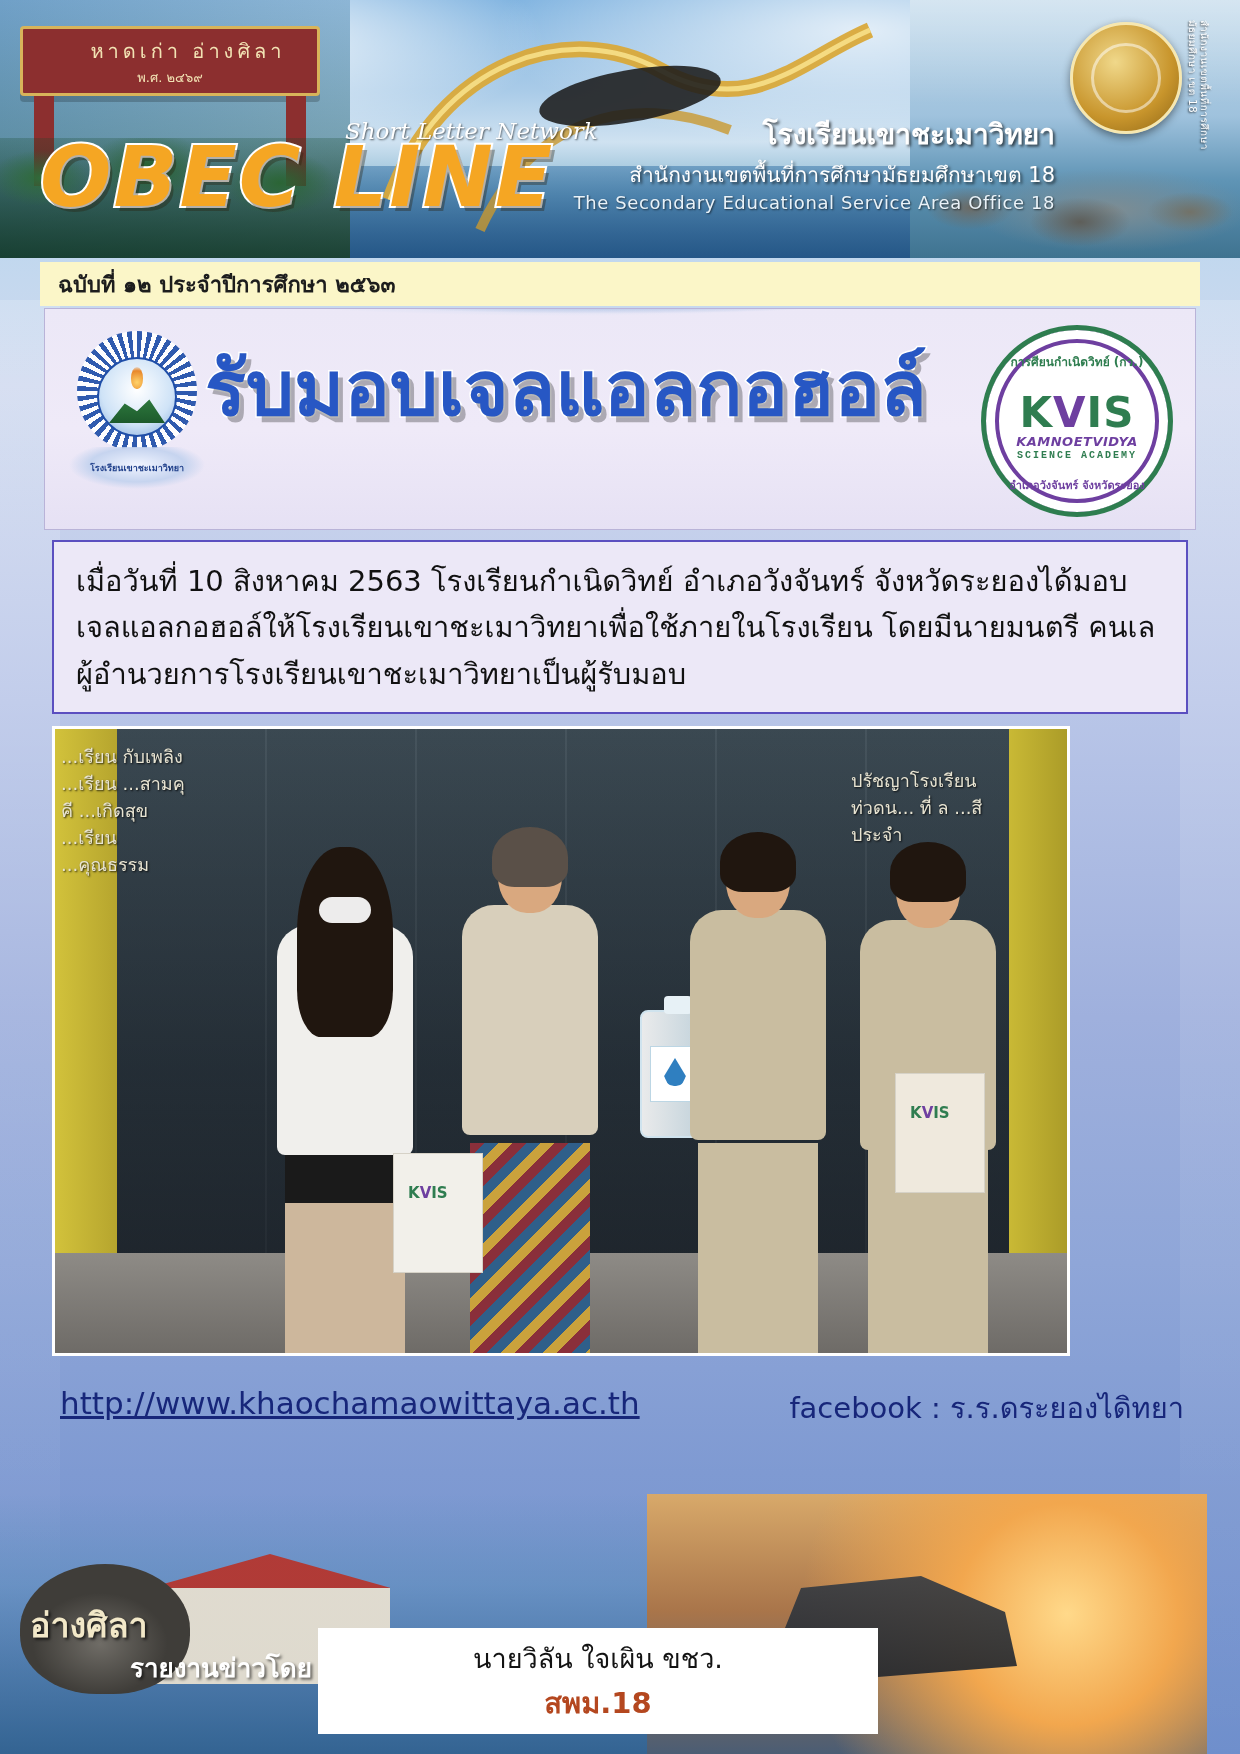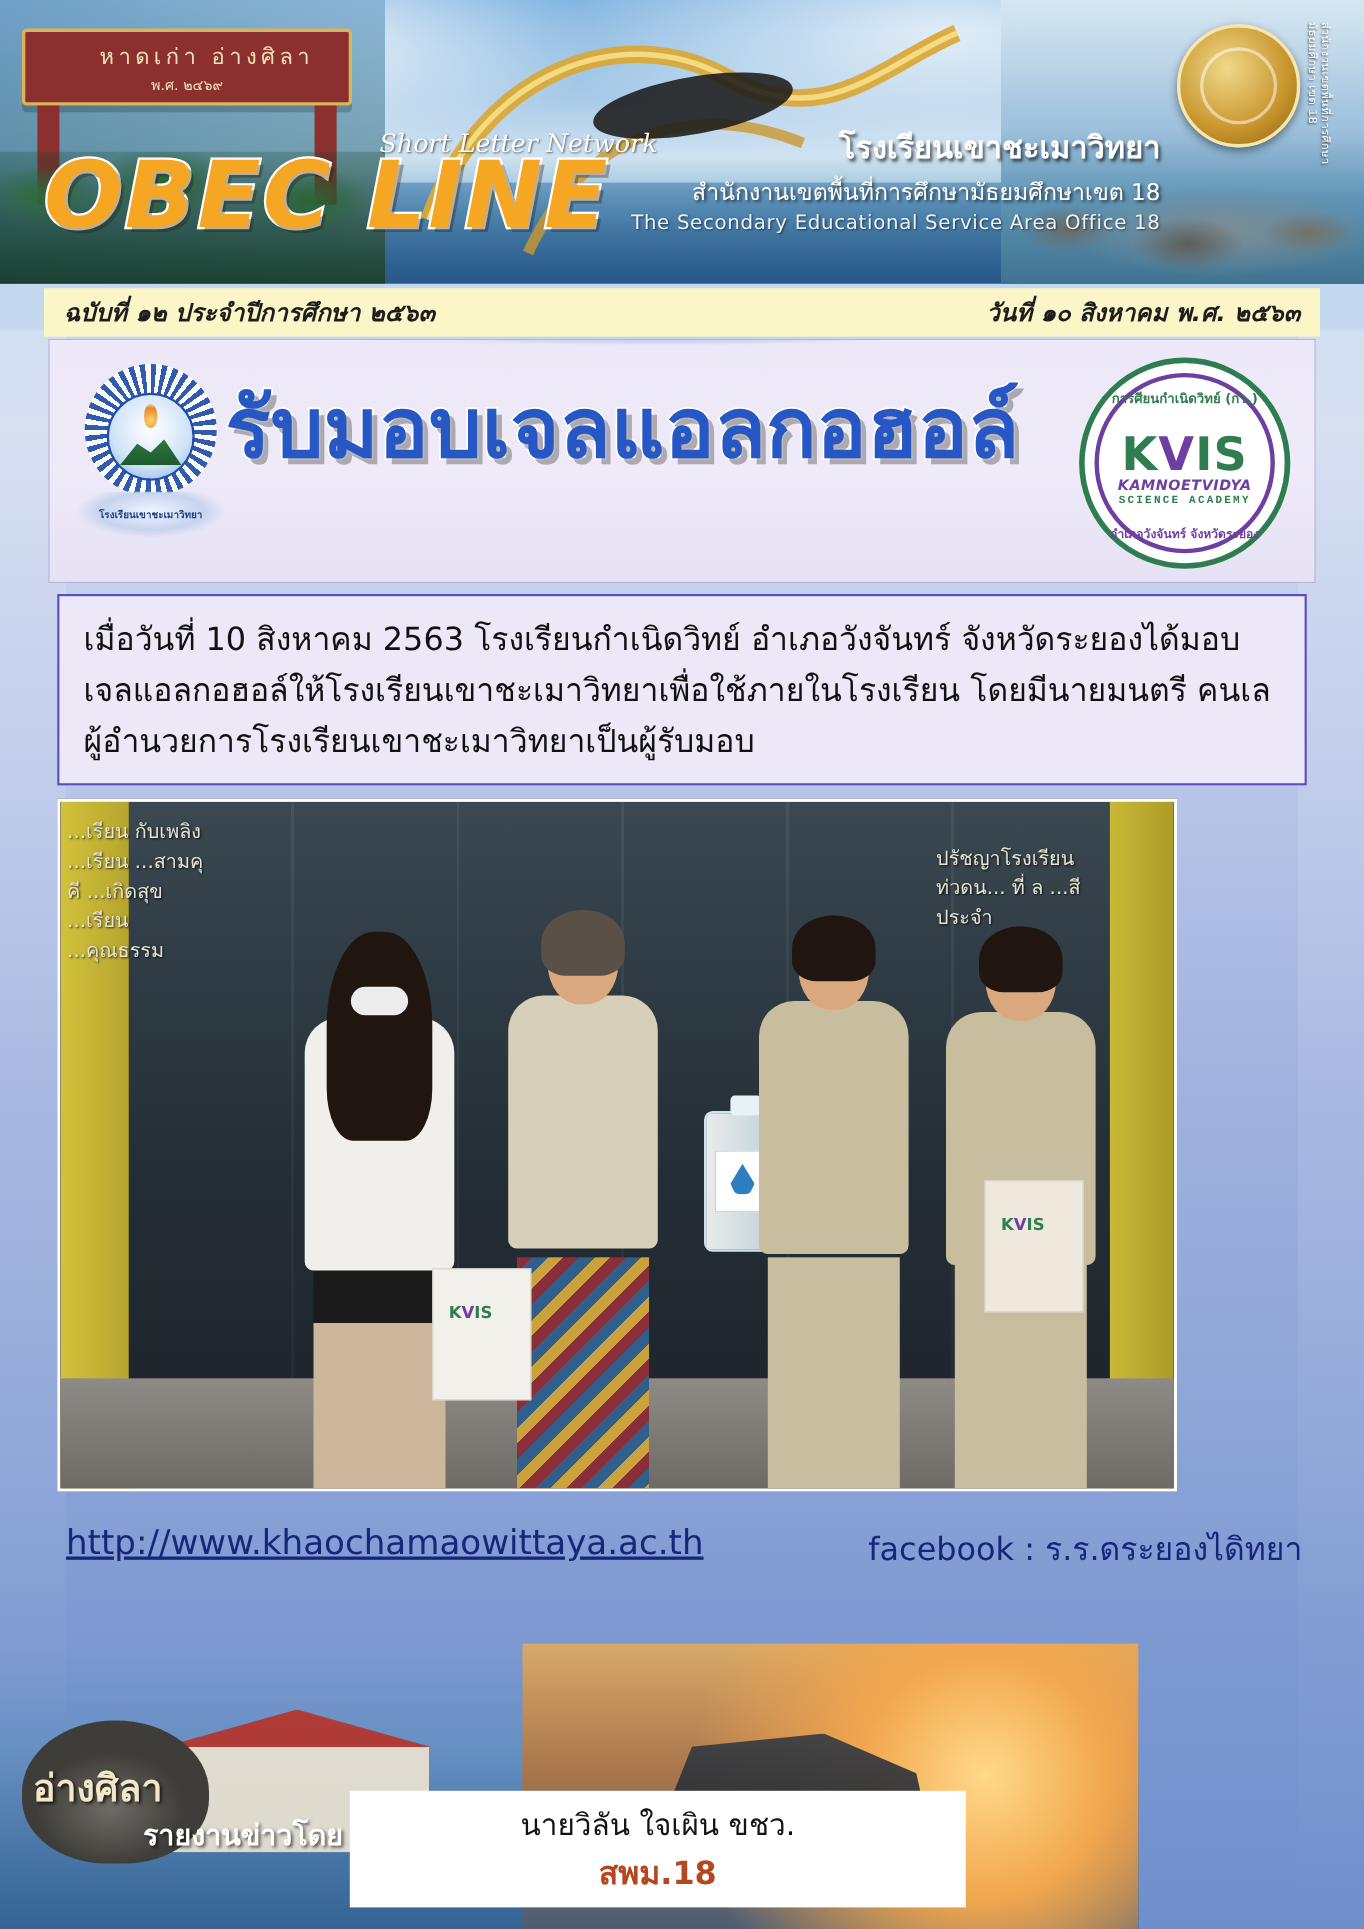--- a/index.html
+++ b/index.html
@@ -145,21 +145,20 @@
     text-shadow: 1px 1px 2px rgba(0,0,0,.7);
     line-height: 1.2; letter-spacing: .5px;
   }
 
   
   .issue-bar {
     position: absolute; left: 40px; top: 262px; width: 1160px; height: 44px;
     background: #fbf6c8;
     display: flex; align-items: center; justify-content: space-between;
     padding: 0 18px;
-    font-style: italic;
   }
   .issue-bar span {
     font-size: 22px; color: #1d1d1d; font-weight: bold;
   }
 
   
   .title-panel {
     position: absolute; left: 44px; top: 308px; width: 1152px; height: 222px;
     background: linear-gradient(180deg, #ece8f7 0%, #efeaf8 55%, #e6e1f4 100%);
     border: 1px solid #b9b3d8;
@@ -368,21 +367,21 @@
     font-family: "DejaVu Sans", sans-serif;
     font-size: 31px; color: #17267a;
   }
   .link-fb {
     position: absolute; right: 56px; top: 1385px;
     font-size: 29px; color: #17267a;
   }
 
   
   .bottom-band {
-    position: absolute; left: 0; bottom: 0; width: 1035px; height: 260px;
+    position: absolute; left: 0; bottom: 0; width: 1207px; height: 260px;
     overflow: hidden;
     background:
       linear-gradient(180deg, rgba(140,180,215,0) 0%, rgba(90,140,185,.55) 35%, rgba(45,95,140,.9) 100%);
   }
   .bb-sunset {
     position: absolute; right: 0; bottom: 0; width: 560px; height: 260px;
     background:
       radial-gradient(circle at 420px 120px, #ffd98a 0%, #f2a74e 25%, rgba(242,167,78,0) 60%),
       linear-gradient(180deg, #d8a96a 0%, #a9754a 45%, #4b5d74 100%);
   }
@@ -459,21 +458,20 @@
   <div class="obec-sub">Short Letter Network</div>
   <div class="mast-school-th">โรงเรียนเขาชะเมาวิทยา</div>
   <div class="mast-office-th">สำนักงานเขตพื้นที่การศึกษามัธยมศึกษาเขต 18</div>
   <div class="mast-office-en">The Secondary Educational Service Area Office 18</div>
   <div class="mast-seal"></div>
   <div class="mast-seal-vert">สำนักงานเขตพื้นที่การศึกษามัธยมศึกษา เขต 18</div>
 </div>
 
 <div class="issue-bar">
   <span>ฉบับที่ ๑๒ ประจำปีการศึกษา ๒๕๖๓</span>
-  <span>วันที่ ๑๐ สิงหาคม พ.ศ. ๒๕๖๓</span>
 </div>
 
 <div class="title-panel">
   <div class="title-wave"></div>
   <div class="title-wave2"></div>
 
   <div class="school-logo">
     <div class="rays"></div>
     <div class="inner"></div>
     <div class="flame"></div>

